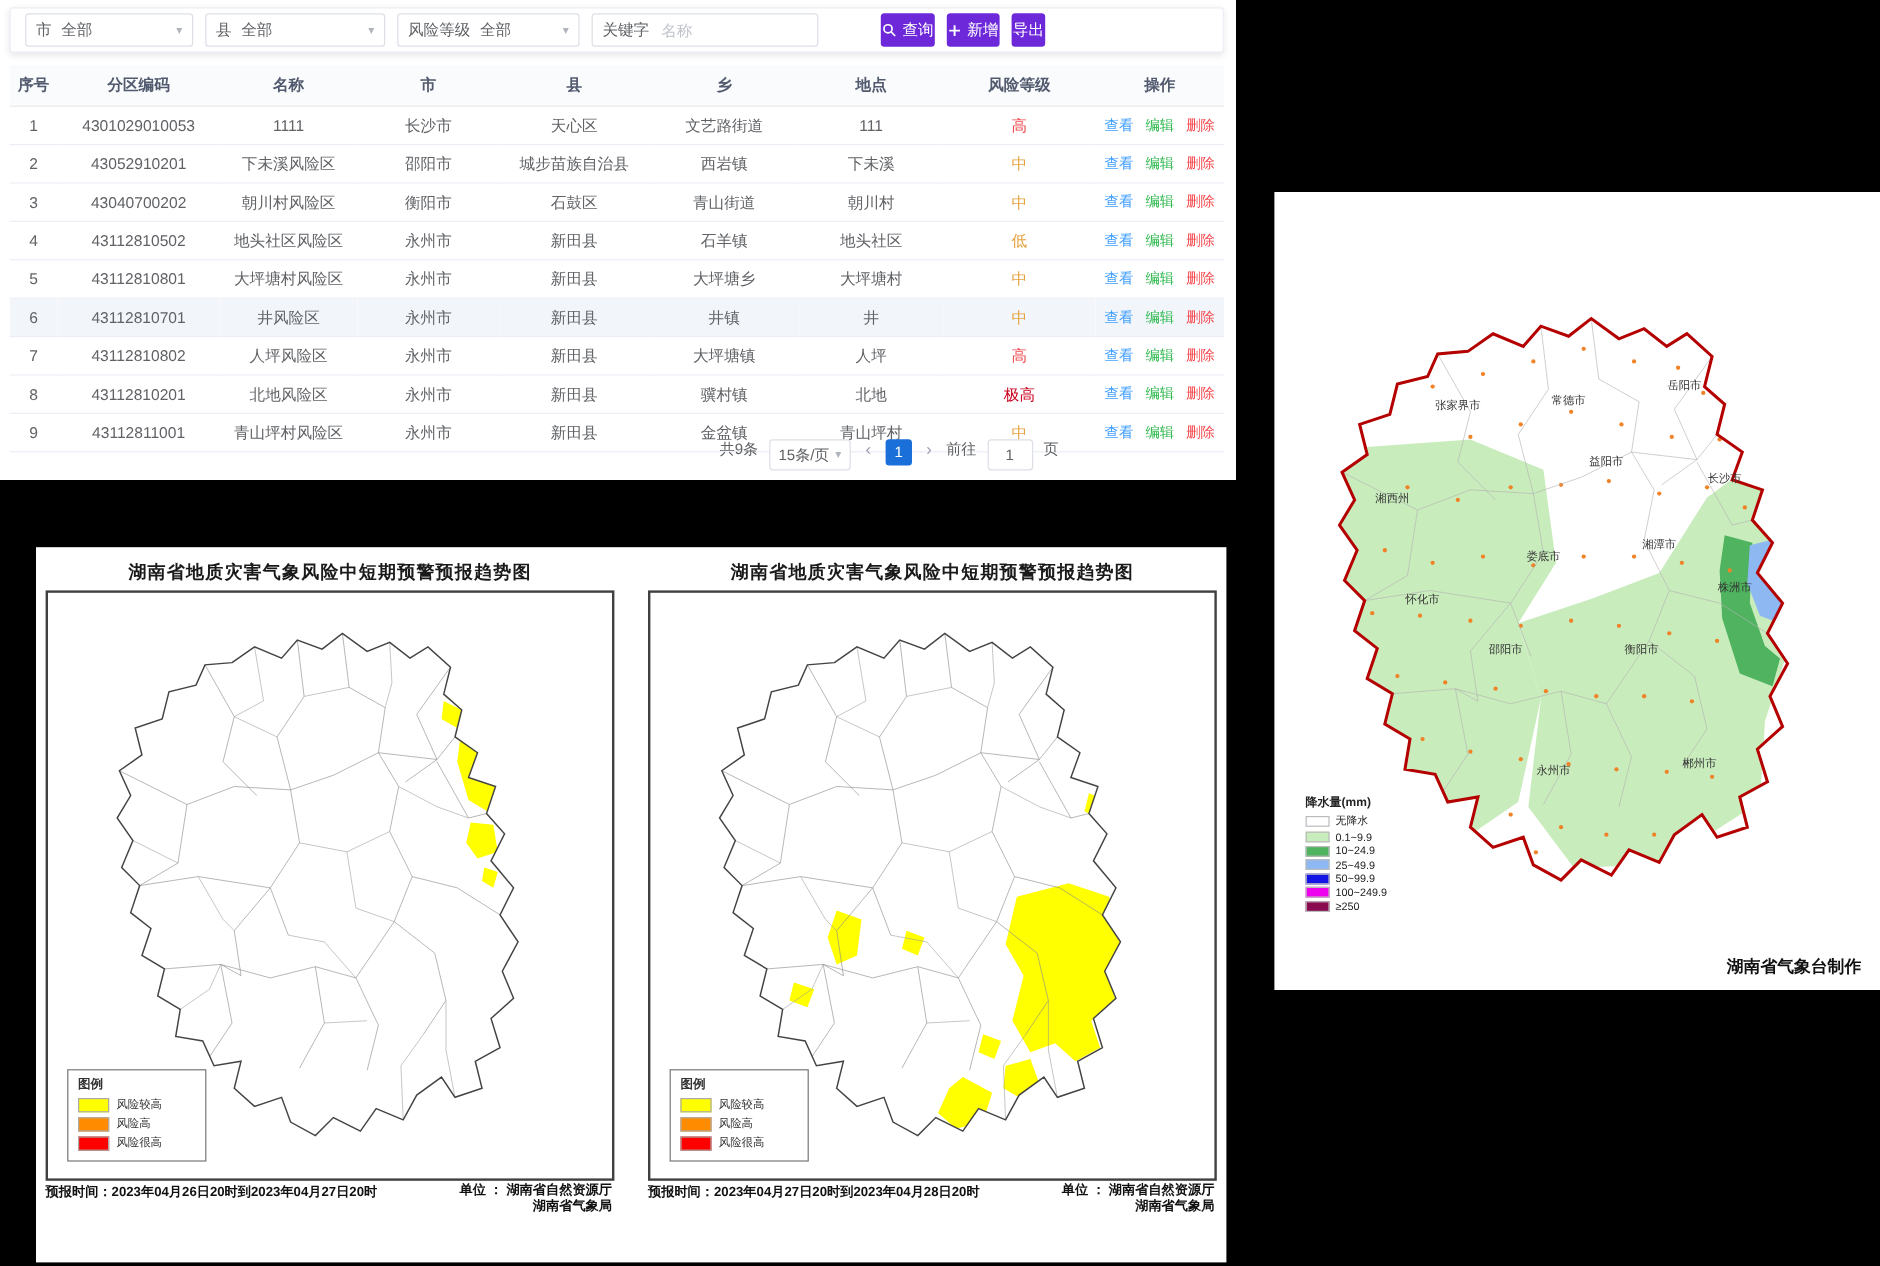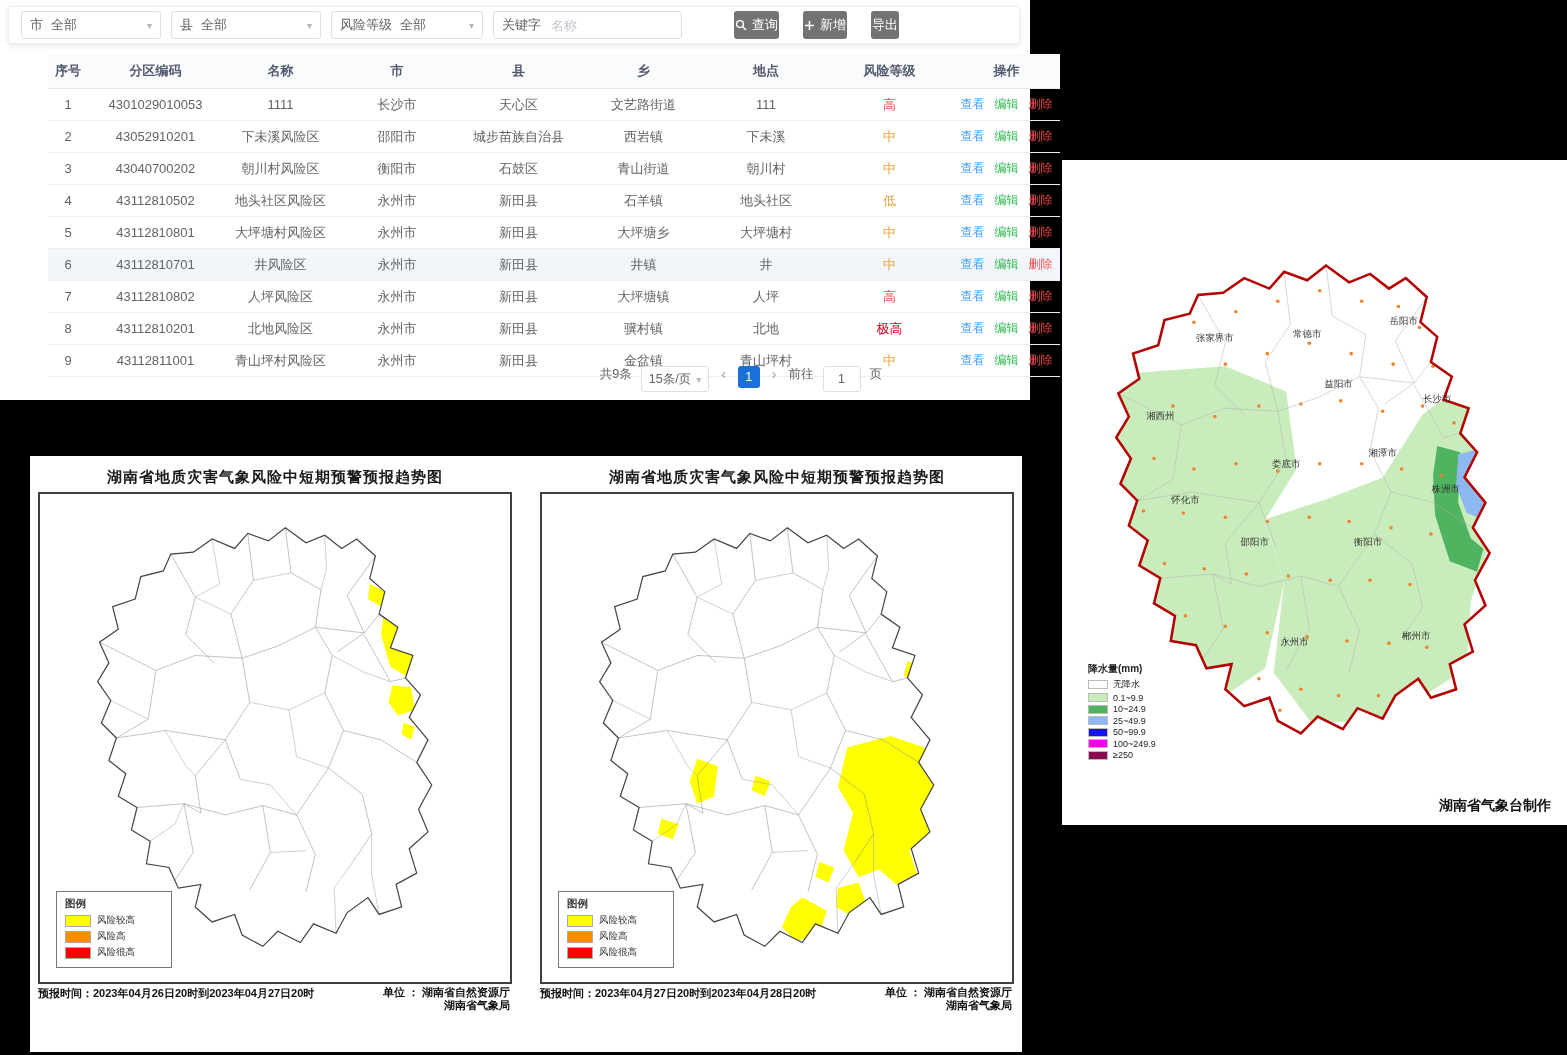--- a/index.html
+++ b/index.html
@@ -14,28 +14,28 @@
     display:flex;align-items:center;padding:0 12px;box-sizing:border-box;gap:10px;}
   .sel{height:28px;border:1px solid #dcdfe6;border-radius:3px;background:#fff;display:flex;
     align-items:center;gap:8px;padding:0 8px;font-size:13px;color:#606266;box-sizing:border-box;cursor:pointer;}
   .sel .sel-label{color:#606266;}
   .sel .sel-value{flex:1;color:#606266;}
   .sel .chev{color:#b0b4bb;font-size:10px;}
   .kw-box{height:28px;border:1px solid #dcdfe6;border-radius:3px;background:#fff;display:flex;
     align-items:center;gap:8px;padding:0 8px;font-size:13px;color:#606266;box-sizing:border-box;}
   .kw-box input{border:none;outline:none;width:120px;font-size:13px;color:#303133;background:transparent;}
   .kw-box input::placeholder{color:#c0c4cc;}
-  .btn{height:28px;border:none;border-radius:3px;background:#737373;color:#fff;font-size:13px;
+  .btn{height:28px;border:none;border-radius:3px;background:#6d28d9;color:#fff;font-size:13px;
     display:inline-flex;align-items:center;gap:5px;padding:0 1px;cursor:pointer;}
   .btn svg{display:block;}
-  .ml-lg{margin-left:42px;} .ml-md{margin-left:14px;}
+  .ml-lg{margin-left:42px;} .ml-md{}
 
   
   .table-wrap{position:absolute;left:8px;top:54px;width:1012px;}
-  table{border-collapse:collapse;table-layout:fixed;width:100%;margin-left:40px;}
+  table{border-collapse:collapse;table-layout:fixed;width:100%;}
   th{height:32px;font-size:13px;color:#515a6e;font-weight:bold;background:#fafbfc;
      border-bottom:1px solid #e8eaec;text-align:center;white-space:nowrap;overflow:hidden;}
   td{height:31px;font-size:13px;color:#606266;text-align:center;border-bottom:1px solid #ebeef5;
      white-space:nowrap;overflow:hidden;text-overflow:ellipsis;padding:0 2px;}
   tr.hl td{background:#f2f6fb;}
   .risk-high{color:#f0474c;} .risk-vhigh{color:#c9001e;} .risk-mid{color:#e6a23c;} .risk-low{color:#e6a23c;}
   .op{cursor:pointer;margin:0 5px;font-size:12px;}
   .op.view{color:#409eff;} .op.edit{color:#2db84d;} .op.del{color:#f5484d;}
 
   

